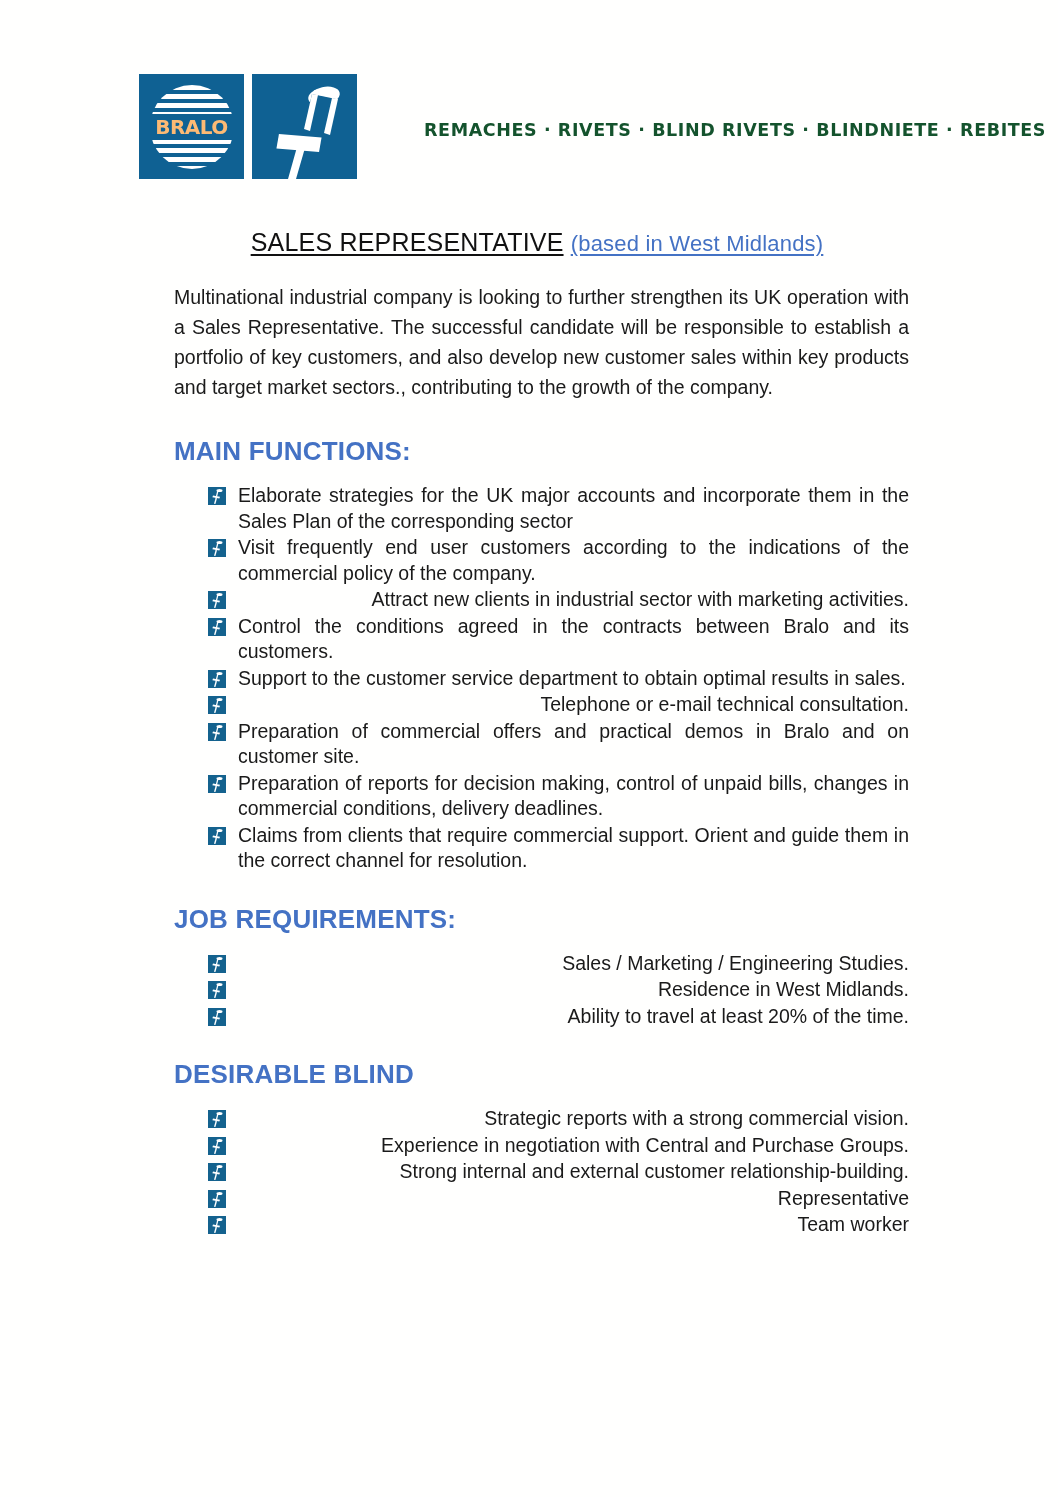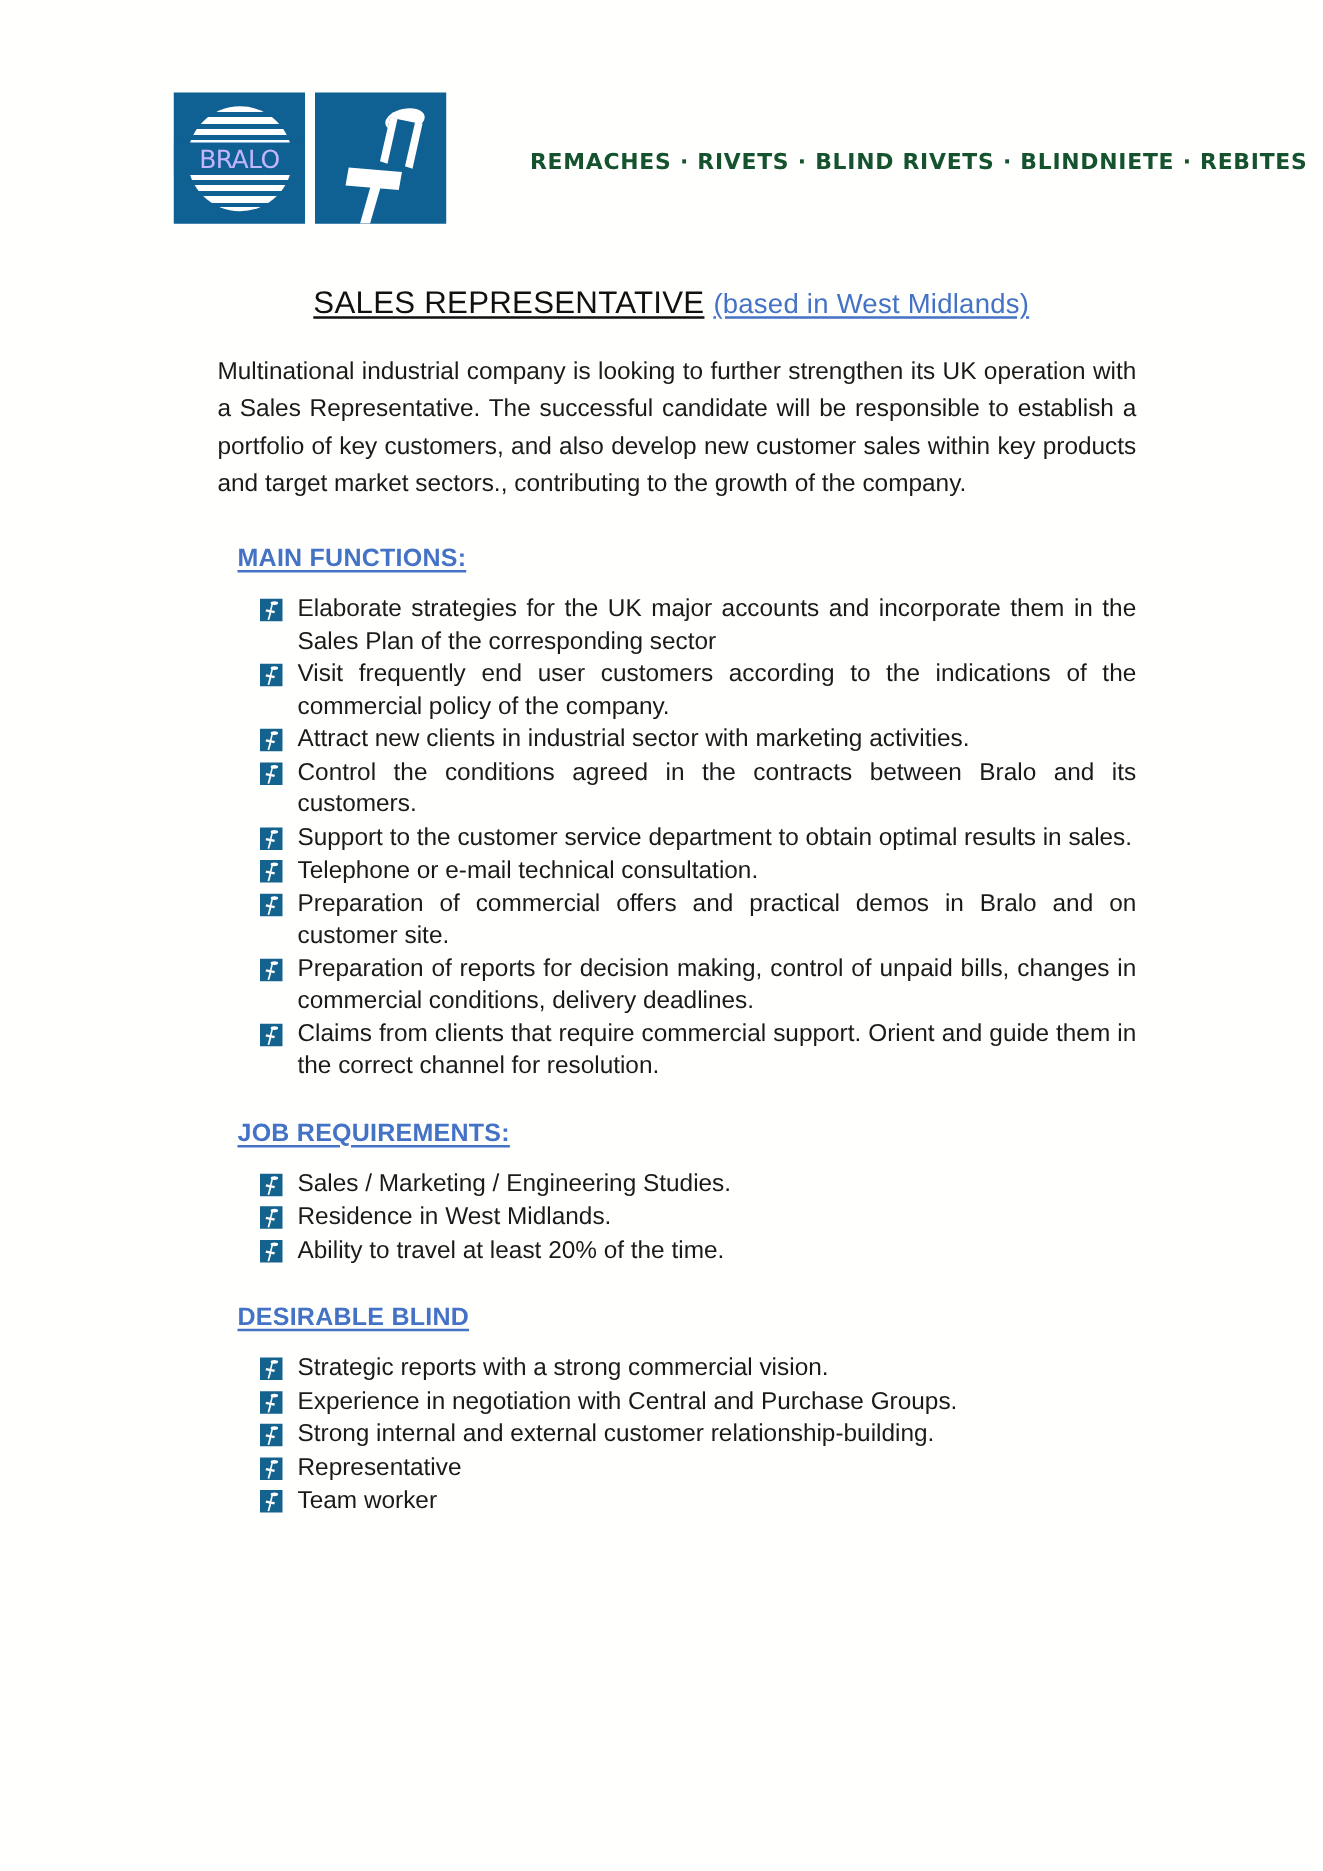--- a/index.html
+++ b/index.html
@@ -65,24 +65,24 @@
   .globe-wordmark {
     position: absolute;
     left: 0;
     right: 0;
     top: 50%;
     margin-top: -13px;
     height: 26px;
     line-height: 26px;
     text-align: center;
     font-family: "DejaVu Sans", sans-serif;
-    font-weight: normal;
+    font-weight: bold;
     font-size: 20px;
     letter-spacing: -0.5px;
-    color: #c4b5fd;
+    color: #fdba74;
     background: #0f6193;
   }
   .rivet-svg {
     position: absolute;
     left: 0;
     top: 0;
     width: 105px;
     height: 105px;
   }
 
@@ -131,44 +131,43 @@
 
   .intro {
     font-size: 19.5px;
     line-height: 30px;
     text-align: justify;
     color: #1a1a1a;
     margin: 0 0 34px 0;
   }
 
   .section-heading {
-    font-size: 20px;
+    font-size: 26px;
     color: #4472c4;
-    text-decoration: underline;
     text-underline-offset: 3px;
-    margin: 0 0 16px 16px;
+    margin: 0 0 16px 0;
     letter-spacing: 0.2px;
   }
 
   .bullet-list {
     list-style: none;
     margin: 0 0 30px 0;
     padding: 0 0 0 34px;
   }
   .bullet-item {
     position: relative;
     padding-left: 30px;
     font-size: 19.5px;
     line-height: 25.5px;
     text-align: justify;
     color: #1a1a1a;
     margin-bottom: 1px;
   }
   .bullet-item.tight {
-    text-align: left;
+    text-align: right;
   }
   .bullet-icon {
     position: absolute;
     left: 0;
     top: 4px;
     width: 18px;
     height: 18px;
     background: #14628e;
     display: block;
     overflow: hidden;

